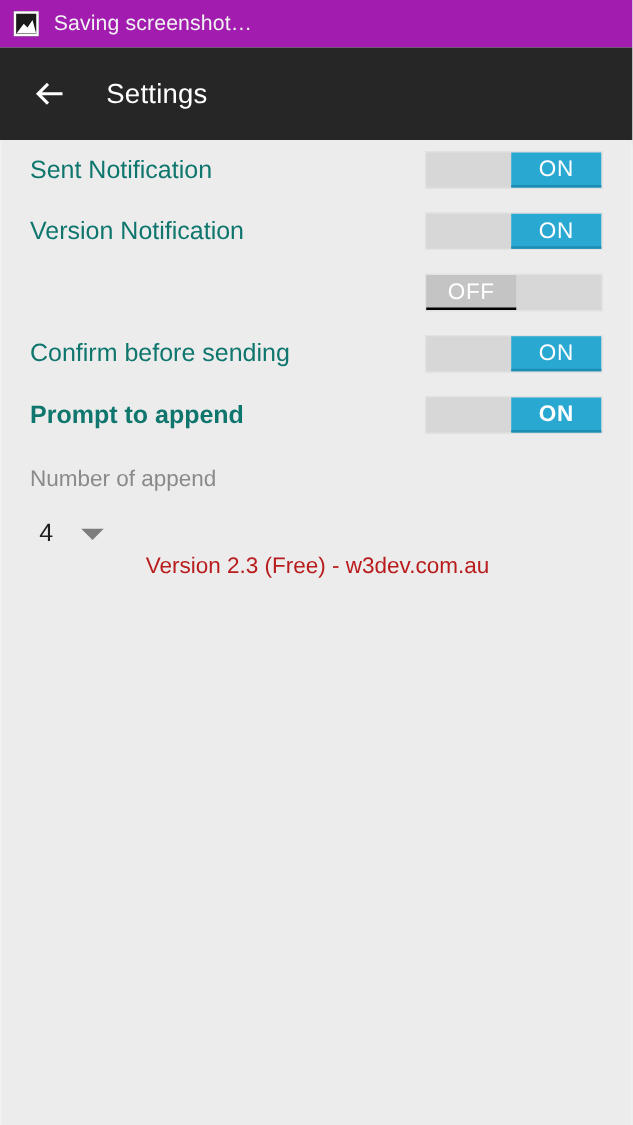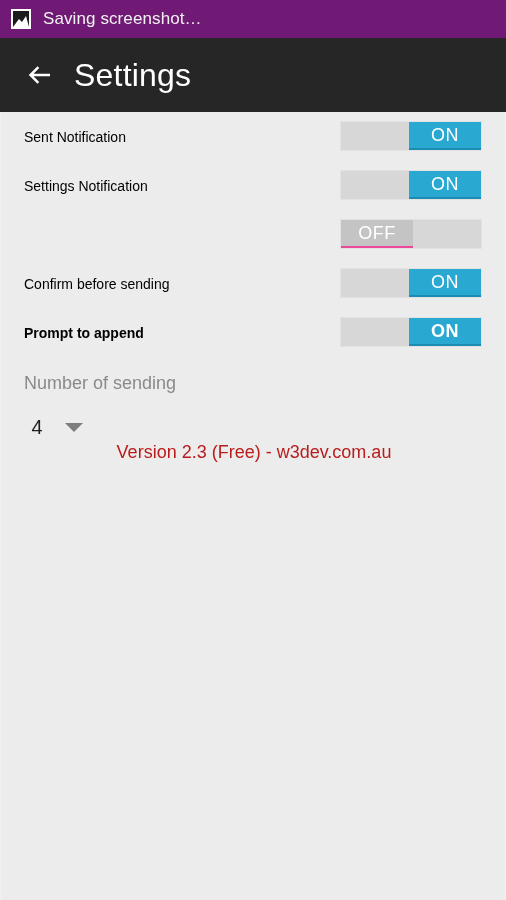--- a/index.html
+++ b/index.html
@@ -12,21 +12,21 @@
   #screen {
     position:relative;
     width:506px; height:900px;
     background:#ececec;
   }
 
   
   #status-bar {
     position:absolute; left:0; top:0;
     width:506px; height:38px;
-    background:#701a75;
+    background:#a21caf;
     display:flex; align-items:center;
     padding-left:11px;
   }
   #status-icon {
     width:20px; height:20px;
     border:2px solid #ffffff;
     background:#1c1c1c;
     position:relative;
     flex:0 0 auto;
     display:flex; align-items:flex-end;
@@ -49,23 +49,23 @@
     display:flex; align-items:center;
   }
   #back-button {
     width:52px; height:52px;
     margin-left:14px;
     display:flex; align-items:center; justify-content:center;
     flex:0 0 auto;
   }
   #back-button svg { display:block; }
   #app-title {
-    margin-left:8px;
+    margin-left:19px;
     color:#ffffff;
-    font-size:32px;
+    font-size:22px;
     font-weight:400;
     letter-spacing:0.2px;
   }
   #app-bar-shadow {
     position:absolute; left:0; top:112px;
     width:506px; height:7px;
     background:linear-gradient(to bottom, rgba(0,0,0,0.22), rgba(0,0,0,0));
     pointer-events:none;
   }
 
@@ -78,22 +78,22 @@
     border-right:1px solid #f1f1f1;
   }
 
   .pref-row {
     position:absolute;
     left:0; width:506px; height:49px;
     display:flex; align-items:center;
   }
   .pref-label {
     position:absolute; left:23px;
-    font-size:14px;
-    color:#000000;
+    font-size:20px;
+    color:#0f766e;
     white-space:nowrap;
   }
 
   
   .switch {
     position:absolute;
     left:339px; top:9px;
     width:142px; height:30px;
     background:#d7d7d7;
     border:1px solid #e2e2e2;
@@ -107,21 +107,21 @@
     letter-spacing:0.5px;
   }
   .switch.on .thumb {
     right:0;
     background:#29a8d2;
     border-bottom:2px solid #1d8cb2;
   }
   .switch.off .thumb {
     left:0;
     background:#c4c4c4;
-    border-bottom:2px solid #ec4899;
+    border-bottom:2px solid #000000;
   }
 
   
   #spinner-label {
     position:absolute;
     left:23px; top:261px;
     font-size:18px;
     color:#8a8a8a;
     white-space:nowrap;
   }
@@ -183,21 +183,21 @@
   <div id="content">
 
     <div class="pref-row" style="top:0px;">
       <div class="pref-label">Sent Notification</div>
       <div class="switch on">
         <div class="thumb">ON</div>
       </div>
     </div>
 
     <div class="pref-row" style="top:49px;">
-      <div class="pref-label">Settings Notification</div>
+      <div class="pref-label">Version Notification</div>
       <div class="switch on">
         <div class="thumb">ON</div>
       </div>
     </div>
 
     <div class="pref-row" style="top:98px;">
       <div class="switch off">
         <div class="thumb">OFF</div>
       </div>
     </div>
@@ -209,21 +209,21 @@
       </div>
     </div>
 
     <div class="pref-row" style="top:196px;font-weight:bold;">
       <div class="pref-label">Prompt to append</div>
       <div class="switch on">
         <div class="thumb">ON</div>
       </div>
     </div>
 
-    <div id="spinner-label">Number of sending</div>
+    <div id="spinner-label">Number of append</div>
 
     <div id="spinner">
       <div id="spinner-value">4</div>
       <div id="spinner-caret"></div>
     </div>
 
     <div id="version-text">Version 2.3 (Free) - w3dev.com.au</div>
 
   </div>
 </div>

